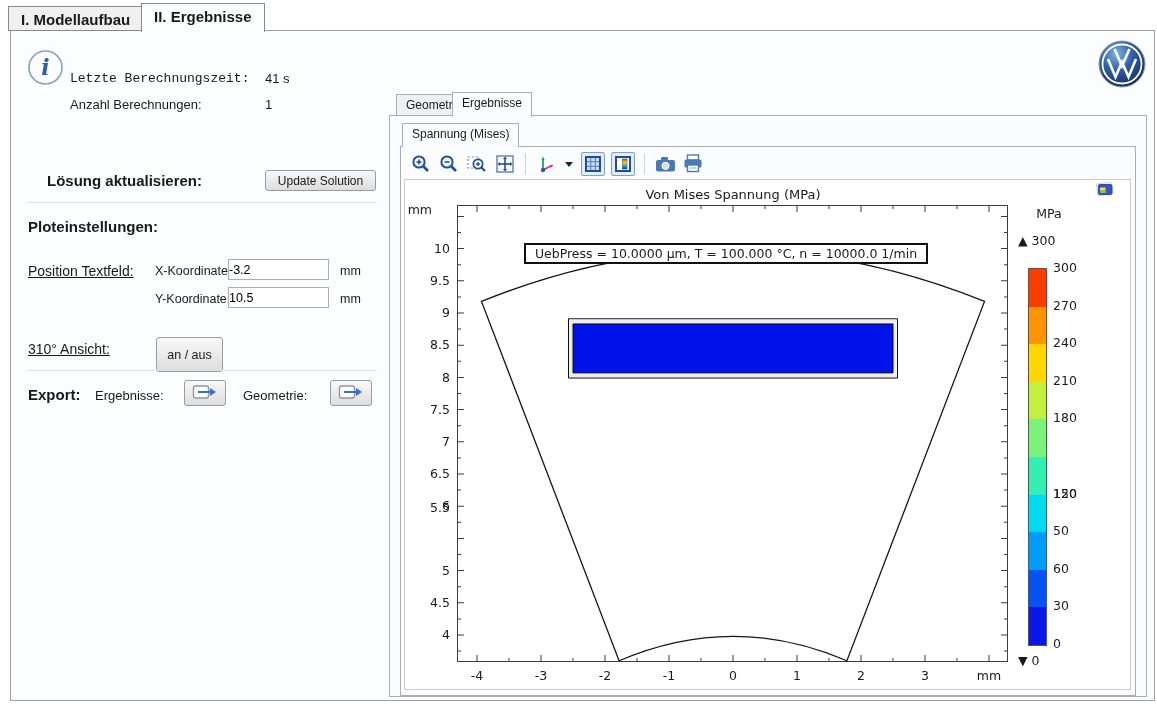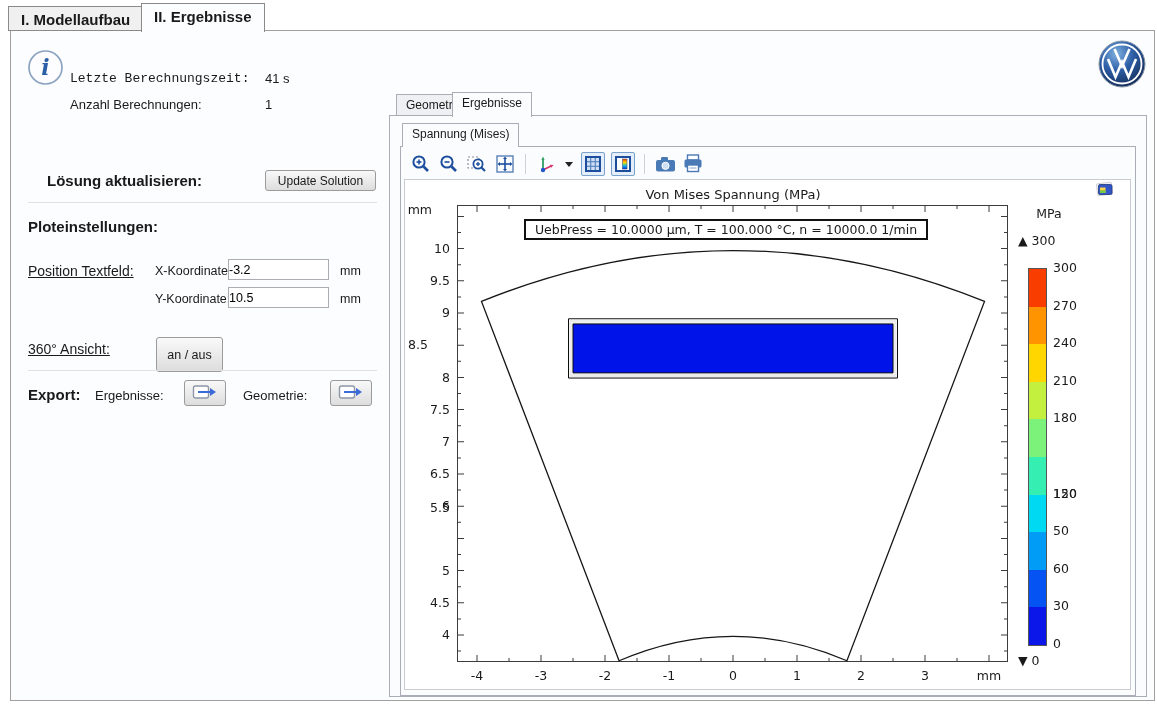--- a/index.html
+++ b/index.html
@@ -27,21 +27,21 @@
   .ptab{box-sizing:border-box;border:1px solid #a9aeb6;font-size:12px;background:#eef0f3;
         padding:3px 9px 0 9px;z-index:4;}
   .panel{box-sizing:border-box;border:1px solid #a9aeb6;background:#fbfcfe;}
   .toolbar{display:flex;align-items:center;gap:6px;}
   .tbtn{width:22px;height:22px;display:flex;align-items:center;justify-content:center;}
   .tbtn.pressed{width:24px;height:24px;border:1px solid #7aa0cc;border-radius:2px;background:#e3eefa;box-sizing:border-box;}
   .tsep{width:1px;height:20px;background:#cfd3d9;margin:0 3px;}
   .canvas{background:#fff;border:1px solid #c9cdd3;box-sizing:border-box;}
   .plot-title{font-family:"DejaVu Sans",sans-serif;font-size:13px;text-align:center;}
   .anno{box-sizing:border-box;border:2px solid #111;background:#fff;font-family:"DejaVu Sans",sans-serif;
-        font-size:12.5px;text-align:center;line-height:17px;}
+        font-size:12.5px;text-align:center;line-height:17px;margin-top:24px;}
   .ticklabel{position:absolute;font-family:"DejaVu Sans",sans-serif;font-size:12.5px;color:#1a1a1a;white-space:nowrap;}
   .cbseg{width:100%;}
 </style>
 </head>
 <body>
 
 <div id="app">
 
   <div class="abs frame"></div>
 
@@ -81,21 +81,21 @@
 
   <div class="abs heading" style="left:28px;top:218px;">Ploteinstellungen:</div>
   <div class="abs ulink" style="left:28px;top:263px;">Position Textfeld:</div>
   <div class="abs lbl12" style="left:155px;top:264px;">X-Koordinate:</div>
   <input class="abs field" style="left: 228px; top: 259px;" value="-3.2">
   <div class="abs lbl12" style="left:340px;top:264px;">mm</div>
   <div class="abs lbl12" style="left:155px;top:292px;">Y-Koordinate:</div>
   <input class="abs field" style="left: 228px; top: 287px;" value="10.5">
   <div class="abs lbl12" style="left:340px;top:292px;">mm</div>
 
-  <div class="abs ulink" style="left:28px;top:341px;">360° Ansicht:</div>
+  <div class="abs ulink" style="left:28px;top:341px;">310° Ansicht:</div>
   <div class="abs btn" style="left:156px;top:337px;width:67px;height:35px;font-size:12.5px;">an / aus</div>
   <div class="abs divider" style="left:28px;top:370px;width:349px;"></div>
 
   <div class="abs heading" style="left:28px;top:386px;">Export:</div>
   <div class="abs lbl13" style="left:95px;top:388px;">Ergebnisse:</div>
   <div class="abs btn" style="left:184px;top:380px;width:42px;height:26px;">
     <span>
       <svg width="26" height="16" viewBox="0 0 26 16">
         <rect x="1.5" y="2" width="15" height="12" rx="2" fill="#fff" stroke="#8d97a5" stroke-width="1.4"></rect>
         <line x1="6" y1="8" x2="19" y2="8" stroke="#3a6bd6" stroke-width="2"></line>
@@ -324,21 +324,21 @@
       <span class="ticklabel" style="left: 713px; top: 668px; width: 40px; text-align: center;">0</span>
       <span class="ticklabel" style="left: 777px; top: 668px; width: 40px; text-align: center;">1</span>
       <span class="ticklabel" style="left: 841px; top: 668px; width: 40px; text-align: center;">2</span>
       <span class="ticklabel" style="left: 905px; top: 668px; width: 40px; text-align: center;">3</span>
       <span class="ticklabel" style="left: 969px; top: 668px; width: 40px; text-align: center;">mm</span>
     </div>
   <div id="y-axis-labels">
       <span class="ticklabel" style="left: 408px; top: 240.8px; width: 42px; text-align: right;">10</span>
       <span class="ticklabel" style="left: 408px; top: 273px; width: 42px; text-align: right;">9.5</span>
       <span class="ticklabel" style="left: 408px; top: 305.2px; width: 42px; text-align: right;">9</span>
-      <span class="ticklabel" style="left: 408px; top: 337.4px; width: 42px; ">8.5</span>
+      <span class="ticklabel" style="left: 408px; top: 337.4px; width: 42px; text-align: right;">8.5</span>
       <span class="ticklabel" style="left: 408px; top: 369.6px; width: 42px; text-align: right;">8</span>
       <span class="ticklabel" style="left: 408px; top: 401.8px; width: 42px; text-align: right;">7.5</span>
       <span class="ticklabel" style="left: 408px; top: 434px; width: 42px; text-align: right;">7</span>
       <span class="ticklabel" style="left: 408px; top: 466.2px; width: 42px; text-align: right;">6.5</span>
       <span class="ticklabel" style="left: 408px; top: 498.4px; width: 42px; text-align: right;">6</span>
       <span class="ticklabel" style="left: 408px; top: 500px; width: 42px; text-align: right;">5.5</span>
       <span class="ticklabel" style="left: 408px; top: 562.8px; width: 42px; text-align: right;">5</span>
       <span class="ticklabel" style="left: 408px; top: 595px; width: 42px; text-align: right;">4.5</span>
       <span class="ticklabel" style="left: 408px; top: 627.2px; width: 42px; text-align: right;">4</span>
     </div>

